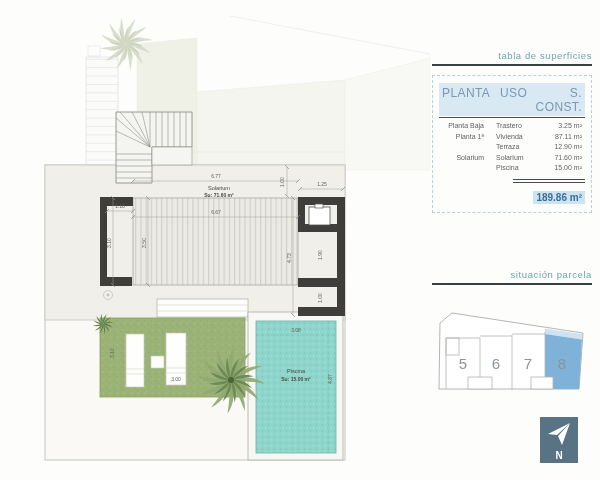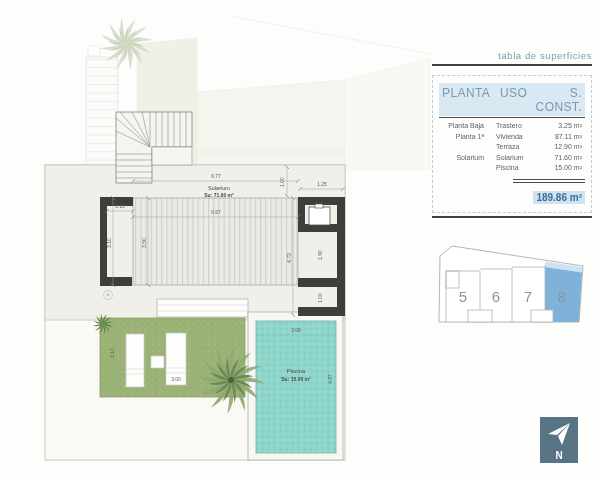--- a/index.html
+++ b/index.html
@@ -249,20 +249,21 @@
         <span class="c2">Piscina</span>
         <span class="c3">15.00 m²</span>
       </div>
 
       <div class="t-divider"></div>
       <div class="t-total">
         <span>189.86 m²</span>
       </div>
     </div>
 
+    <div class="sec-title" id="parcel-title">situación parcela</div>
     <div class="sec-rule"></div>
 
     <svg id="parcel-svg" width="160" height="100" viewBox="0 0 160 100">
       <polygon points="8,16 20,6 151,26 147,82 7,82" fill="#ffffff" stroke="#aaaeab" stroke-width="0.9"></polygon>
       <polygon points="113,21.5 150,27 150,32.5 113,27" fill="#cfe2f1"></polygon>
       <polygon points="113,27 150,32.5 147,82 113,82" fill="#7fb2d9"></polygon>
       <g stroke="#b0b4b1" stroke-width="0.8" fill="none">
         <line x1="48" y1="31" x2="48" y2="82"></line>
         <line x1="80" y1="28" x2="80" y2="82"></line>
         <line x1="113" y1="25" x2="113" y2="82"></line>

